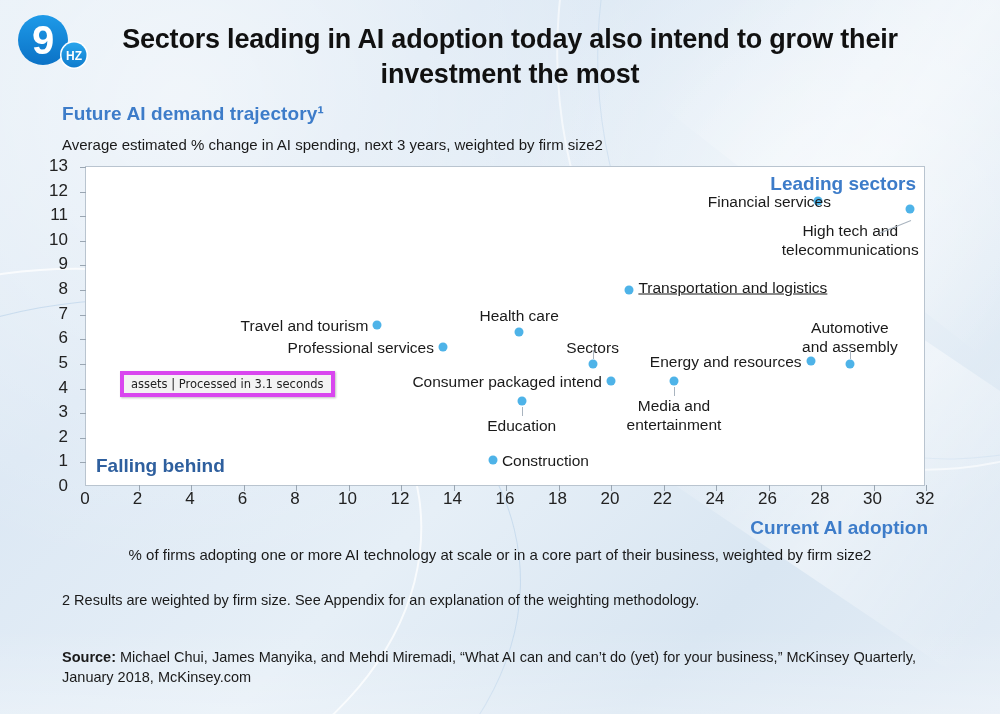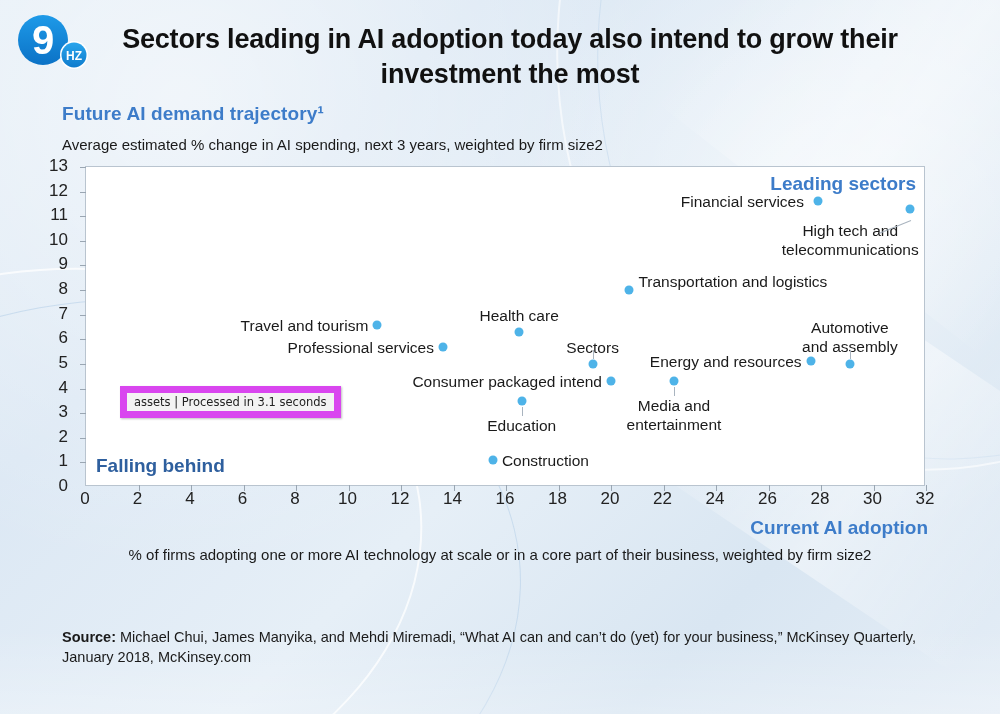--- a/index.html
+++ b/index.html
@@ -64,22 +64,22 @@
     background:#4eb3e8;transform:translate(-50%,-50%);}
   .pt-label{position:absolute;font-size:15.5px;color:#1a1a1a;white-space:nowrap;line-height:19px;}
   .pt-label.right{transform:translate(0,-50%);}
   .pt-label.left{transform:translate(-100%,-50%);}
   .pt-label.center{transform:translate(-50%,0);}
   .leader{position:absolute;background:#a9b4bf;}
 
   #quad-leading{position:absolute;color:#3d7cc9;font-weight:bold;font-size:19px;}
   #quad-falling{position:absolute;color:#2e5f9e;font-weight:bold;font-size:19px;}
 
-  #tooltip-overlay{position:absolute;left:120px;top:386px;
-    background:#f3f3f3;border:7px solid #d946ef;box-shadow:1px 1px 2px rgba(0,0,0,.25);
+  #tooltip-overlay{position:absolute;left:120px;top:371px;
+    background:#f3f3f3;border:4px solid #d946ef;box-shadow:1px 1px 2px rgba(0,0,0,.25);
     font-size:11.5px;color:#222;padding:2px 7px;white-space:nowrap;z-index:6;
     font-family:"DejaVu Sans", sans-serif;}
 
   
   #xaxis-title{position:absolute;right:72px;top:517px;z-index:3;
     color:#3d7cc9;font-weight:bold;font-size:19px;}
   #xaxis-caption{position:absolute;left:0;right:0;top:546px;z-index:3;text-align:center;
     color:#1a1a1a;font-size:15px;}
 
   
@@ -132,23 +132,23 @@
 
 <div id="plot-wrap">
   <div id="plot-box">
     <div id="quad-leading" style="right: 8px; top: 6px;">Leading sectors</div>
     <div id="quad-falling" style="left: 10px; bottom: 8px;">Falling behind</div>
     <div id="marks-layer">
         <div class="dot" style="left: 824.25px; top: 41.8462px; background: rgb(78, 179, 232);"></div>
         <div class="pt-label center" style="text-align: center; left: 764.25px; top: 53.8462px;">High tech and<br>telecommunications</div>
         <div class="leader" style="left: 791.25px; top: 52.8462px; width: 34px; height: 1px; transform: rotate(-22deg); transform-origin: right center;"></div>
         <div class="dot" style="left: 732.375px; top: 34.4615px; background: rgb(78, 179, 232);"></div>
-        <div class="pt-label left" style="left: 718px; top: 34.4615px;">Financial services</div>
+        <div class="pt-label left" style="left: 745px; top: 34.4615px;">Financial services</div>
         <div class="dot" style="left: 543.375px; top: 123.077px; background: rgb(78, 179, 232);"></div>
-        <div class="pt-label right" style="left: 552.375px; top: 114px;">Transportation and logistics</div>
+        <div class="pt-label right" style="left: 552.375px; top: 120px; text-decoration: underline;">Transportation and logistics</div>
         <div class="dot" style="left: 291.375px; top: 157.538px; background: rgb(78, 179, 232);"></div>
         <div class="pt-label left" style="left: 282.375px; top: 157.538px;">Travel and tourism</div>
         <div class="dot" style="left: 433.125px; top: 164.923px; background: rgb(78, 179, 232);"></div>
         <div class="pt-label center" style="text-align: center; left: 433.125px; top: 138.923px;">Health care</div>
         <div class="dot" style="left: 357px; top: 179.692px; background: rgb(78, 179, 232);"></div>
         <div class="pt-label left" style="left: 348px; top: 179.692px;">Professional services</div>
         <div class="dot" style="left: 506.625px; top: 196.923px; background: rgb(78, 179, 232);"></div>
         <div class="pt-label center" style="text-align: center; left: 506.625px; top: 170.923px;">Sectors</div>
         <div class="leader" style="left: 506.625px; top: 182.923px; width: 1px; height: 9px;"></div>
         <div class="dot" style="left: 724.5px; top: 194.462px; background: rgb(78, 179, 232);"></div>
@@ -233,16 +233,17 @@
       <div class="xtick-label" style="left: 925px;">32</div>
     </div>
 </div>
 
 <div id="tooltip-overlay">assets | Processed in 3.1 seconds</div>
 
 <div id="xaxis-title">Current AI adoption</div>
 <div id="xaxis-caption">% of firms adopting one or more AI technology at scale or in a core part of their business, weighted by firm size2</div>
 
 <div id="footnotes">
+  <div class="fn">2 Results are weighted by firm size. See Appendix for an explanation of the weighting methodology.</div>
   <div id="source-line">
     <b>Source:</b><span> Michael Chui, James Manyika, and Mehdi Miremadi, “What AI can and can’t do (yet) for your business,” McKinsey Quarterly, January 2018, McKinsey.com</span>
   </div>
 </div>
 
 </body></html>

